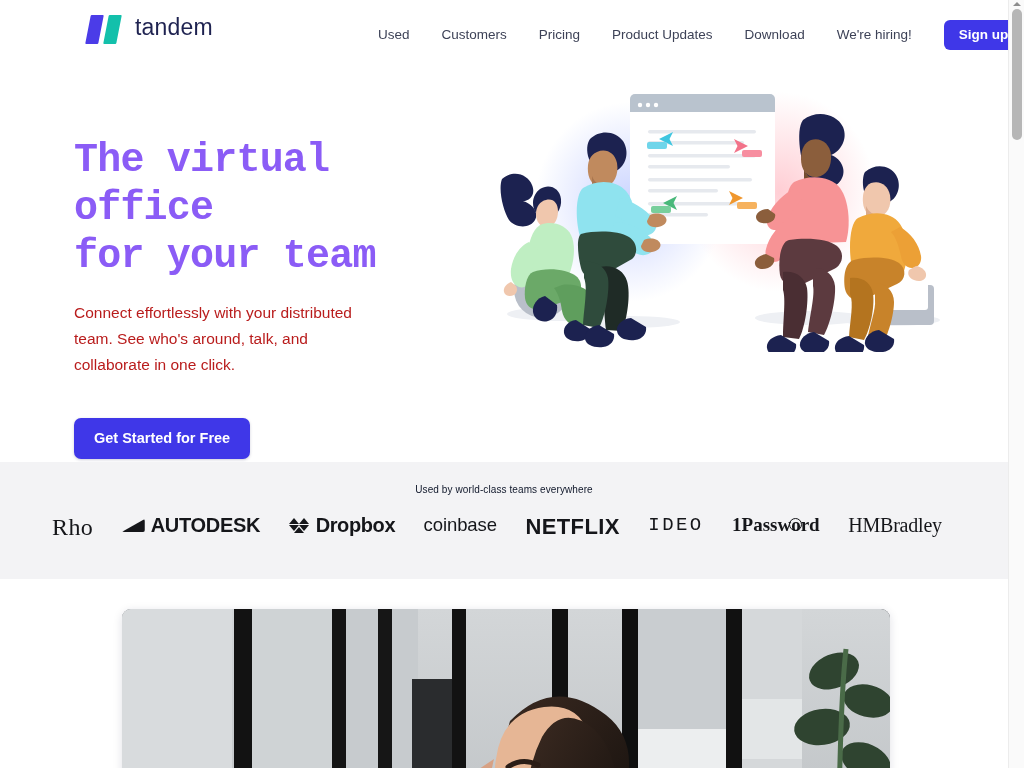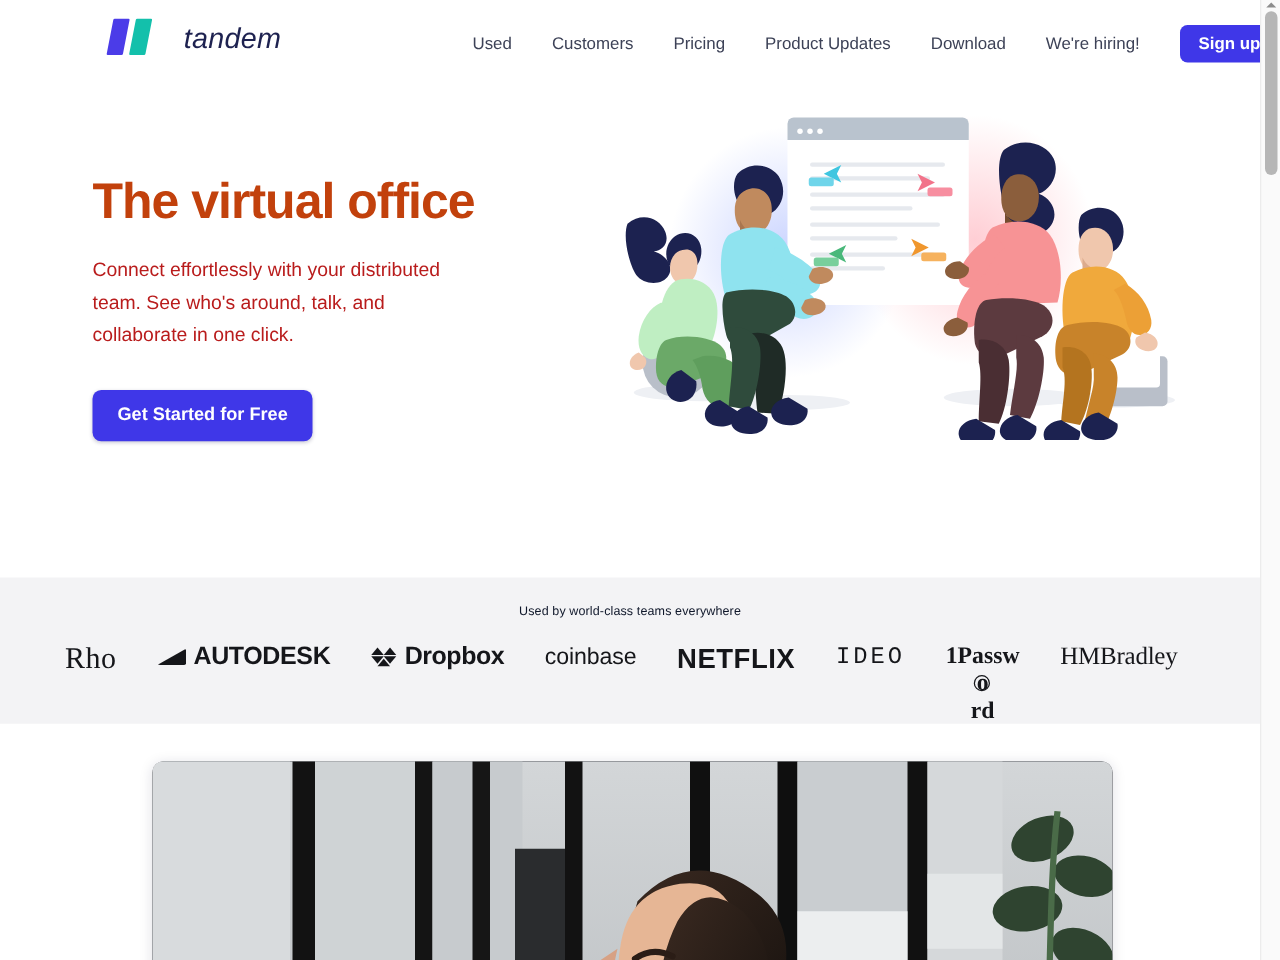--- a/index.html
+++ b/index.html
@@ -26,21 +26,21 @@
 
   
   .header {
     position: absolute;
     left: 0; top: 0;
     width: 1008px; height: 62px;
     display: flex; align-items: center;
   }
   .logo-wrap {
     position: absolute; left: 88px; top: 14px;
-    display: flex; align-items: flex-end; gap: 28px; font-style: italic;
+    display: flex; align-items: flex-start; gap: 16px;
   }
   .logo-mark { display: flex; align-items: center; gap: 5px; height: 30px; }
   .logo-bar {
     width: 13px; height: 29px;
     transform: skewX(-11deg);
     border-radius: 1px;
   }
   .logo-bar.b1 { background: #4b3ce8; }
   .logo-bar.b2 { background: #13c0ab; }
   .logo-word {
@@ -71,29 +71,30 @@
 
   
   .hero {
     position: absolute; left: 0; top: 62px;
     width: 1008px; height: 400px;
   }
   .hero-copy { position: absolute; left: 74px; top: 75px; width: 400px; }
   .hero-title {
     font-size: 40px; line-height: 48px;
     font-weight: bold; letter-spacing: -0.8px;
-    color: #c2410c;
+    color: #8b5cf6;
+    font-family: Liberation Mono, monospace;
   }
   .hero-sub {
     margin-top: 19px;
     font-size: 15.5px; line-height: 26px;
     color: #b91c1c; max-width: 310px;
   }
   .cta-btn {
-    margin-top: 30px;
+    margin-top: 40px;
     display: inline-block;
     background: #3f37e8; color: #ffffff;
     font-size: 14.5px; font-weight: bold;
     padding: 12px 20px 13px;
     border: none; border-radius: 7px;
     cursor: pointer;
     box-shadow: 0 1px 3px rgba(30,30,80,0.22);
     font-family: "Liberation Sans", sans-serif;
     text-align: center;
   }
@@ -136,21 +137,21 @@
   .db-mark { position: relative; width: 20px; height: 18px; }
   .db-tri {
     position: absolute; width: 0; height: 0;
     border-left: 5px solid transparent; border-right: 5px solid transparent;
   }
   .db-tri.d { border-bottom: 6px solid #15161a; }
   .db-tri.u { border-top: 6px solid #15161a; }
   .blogo-coinbase { font-size: 18.5px; letter-spacing: -0.1px; }
   .blogo-netflix { font-size: 22px; font-weight: bold; letter-spacing: 0.4px; font-stretch: condensed; }
   .blogo-ideo { font-family: "Liberation Mono", monospace; font-size: 19px; letter-spacing: 2.4px; }
-  .blogo-1password { font-family: "Liberation Serif", serif; font-size: 19px; font-weight: bold; flex-direction: column; }
+  .blogo-1password { font-family: "Liberation Serif", serif; font-size: 19px; font-weight: bold; }
   .op-o { position: relative; display: inline-block; }
   .op-ring {
     position: absolute; left: 50%; top: 50%;
     width: 13px; height: 13px; margin: -7px 0 0 -7px;
     border: 1.6px solid #15161a; border-radius: 50%;
   }
   .blogo-hmbradley { font-family: "Liberation Serif", serif; font-size: 20px; letter-spacing: -0.2px; }
 
   
   .photo-card {
@@ -210,20 +211,21 @@
         <a class="nav-link">We're hiring!</a>
         <button class="signup-btn">Sign up</button>
       </nav>
     </div>
 
     <div class="hero">
 
       <div class="hero-copy">
         <h1 class="hero-title">
           <span>The virtual office</span><br>
+          <span>for your team</span>
         </h1>
         <p class="hero-sub">Connect effortlessly with your distributed team. See who's around, talk, and collaborate in one click.</p>
         <button class="cta-btn">Get Started for Free</button>
       </div>
 
       <div class="hero-art">
         <svg viewBox="0 0 480 270" xmlns="http://www.w3.org/2000/svg">
           <defs>
             <radialGradient id="glowB" cx="50%" cy="50%" r="50%">
               <stop offset="0%" stop-color="#b9c6ff" stop-opacity="0.75"></stop>

